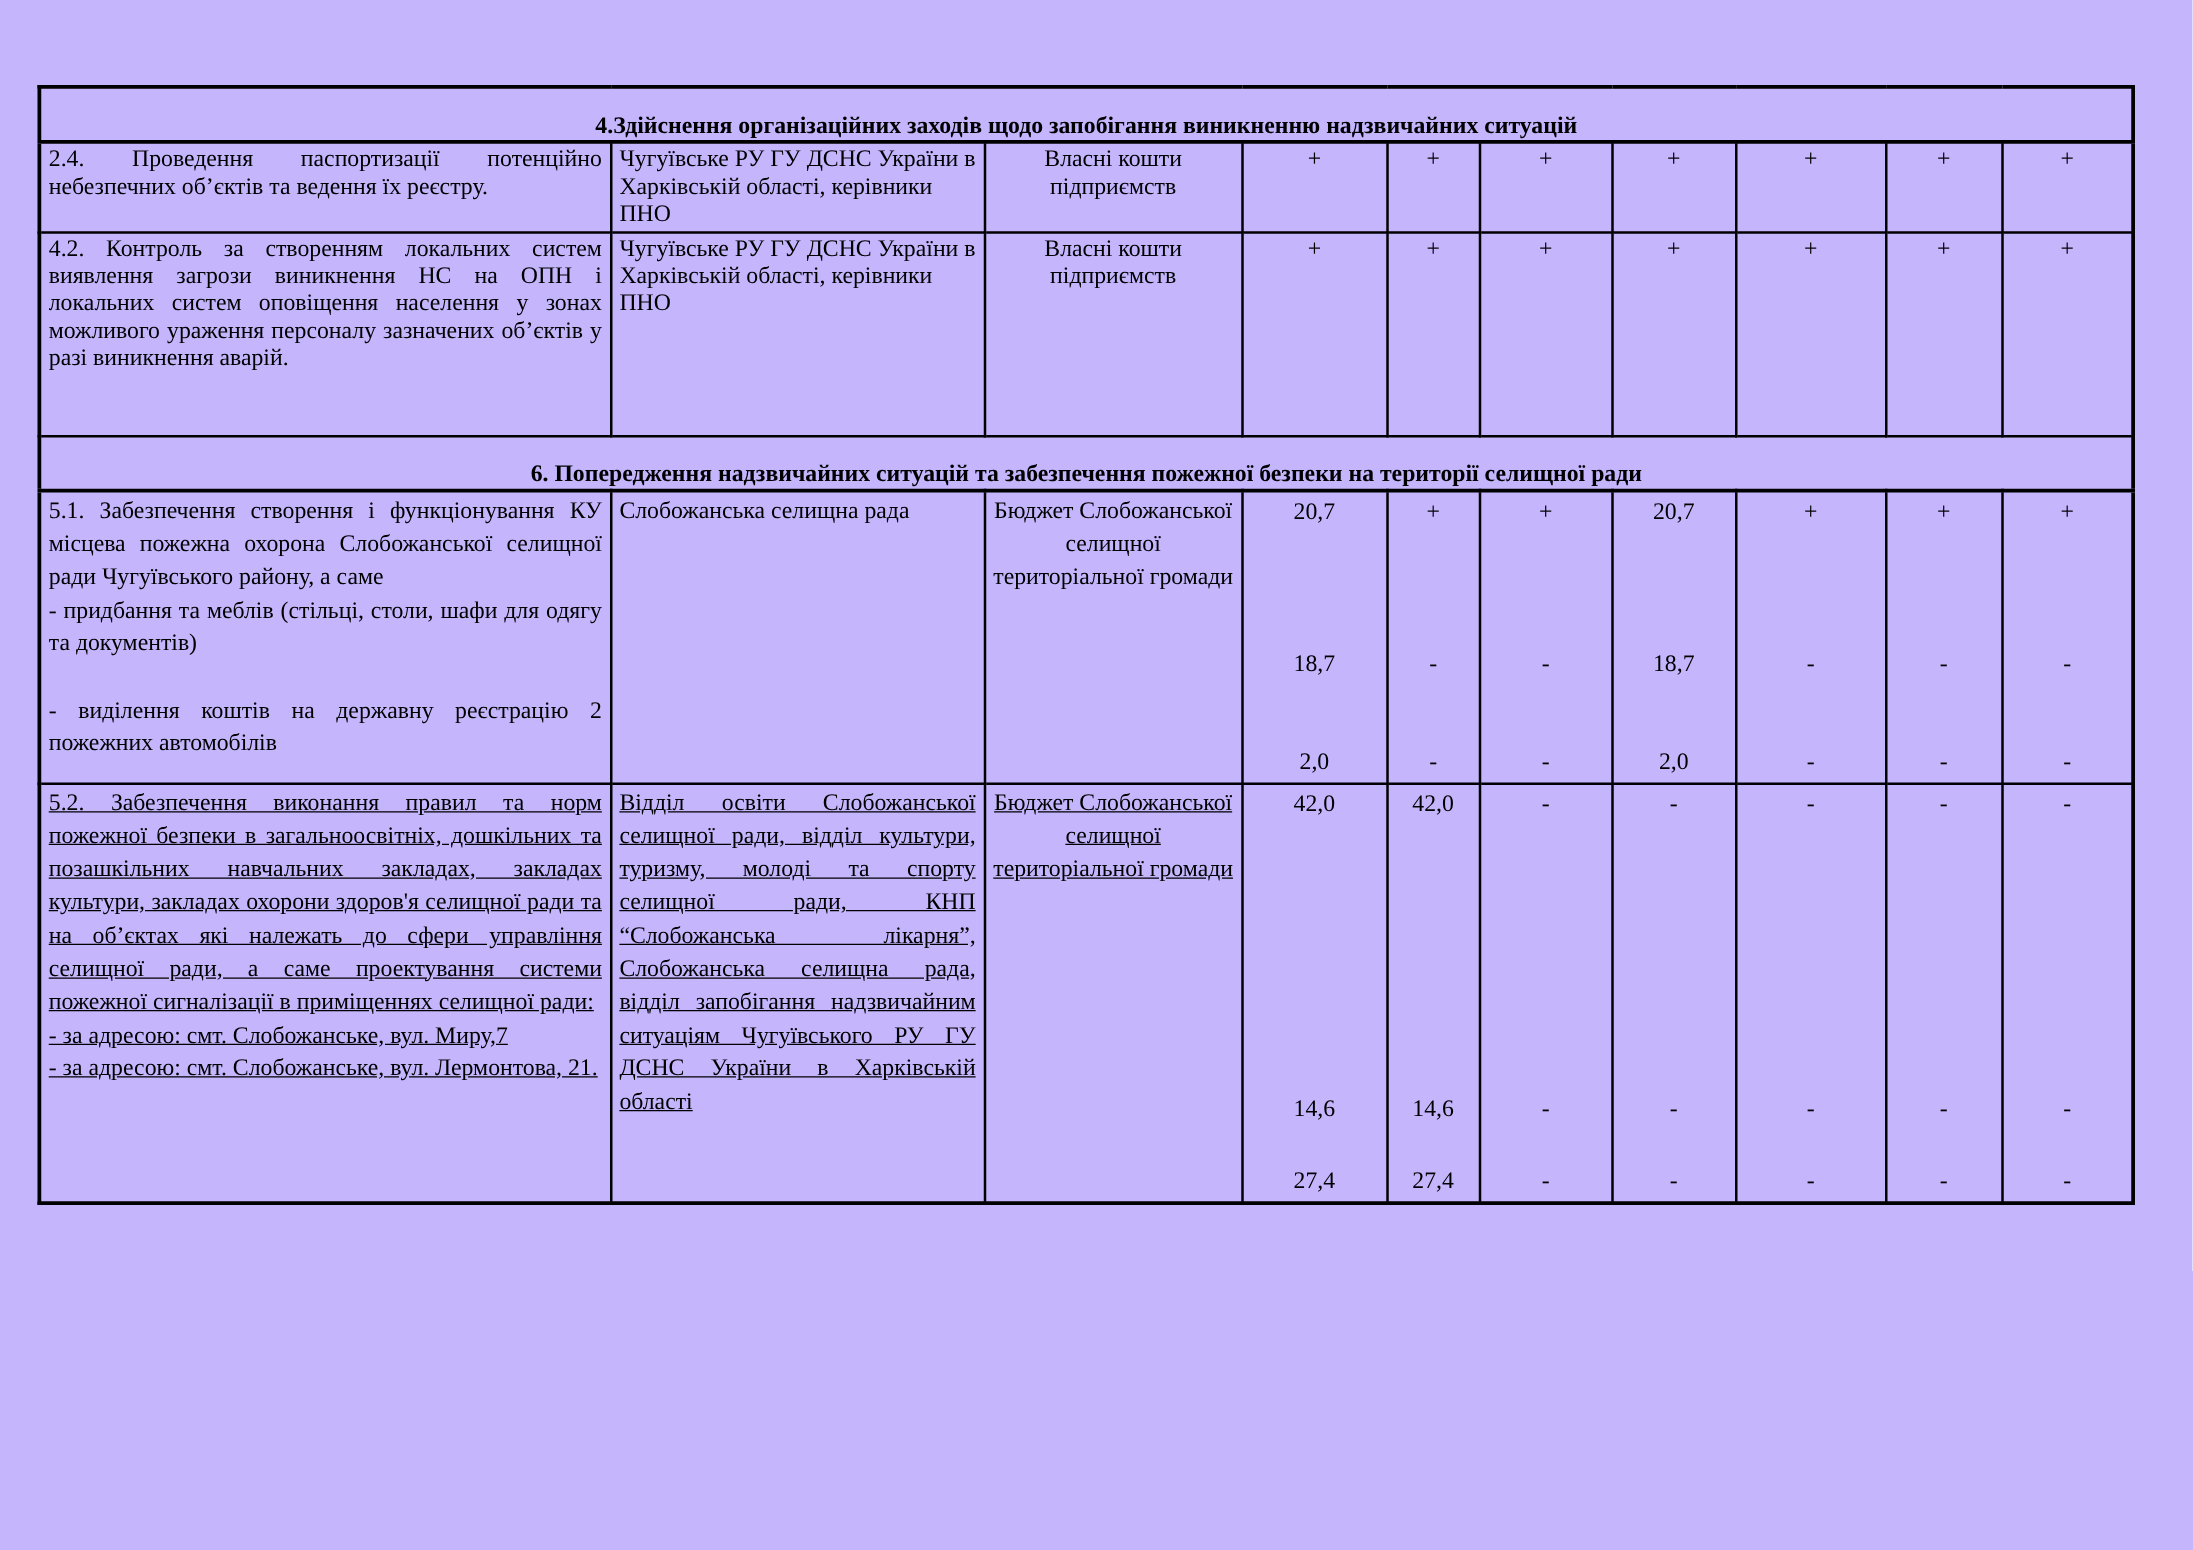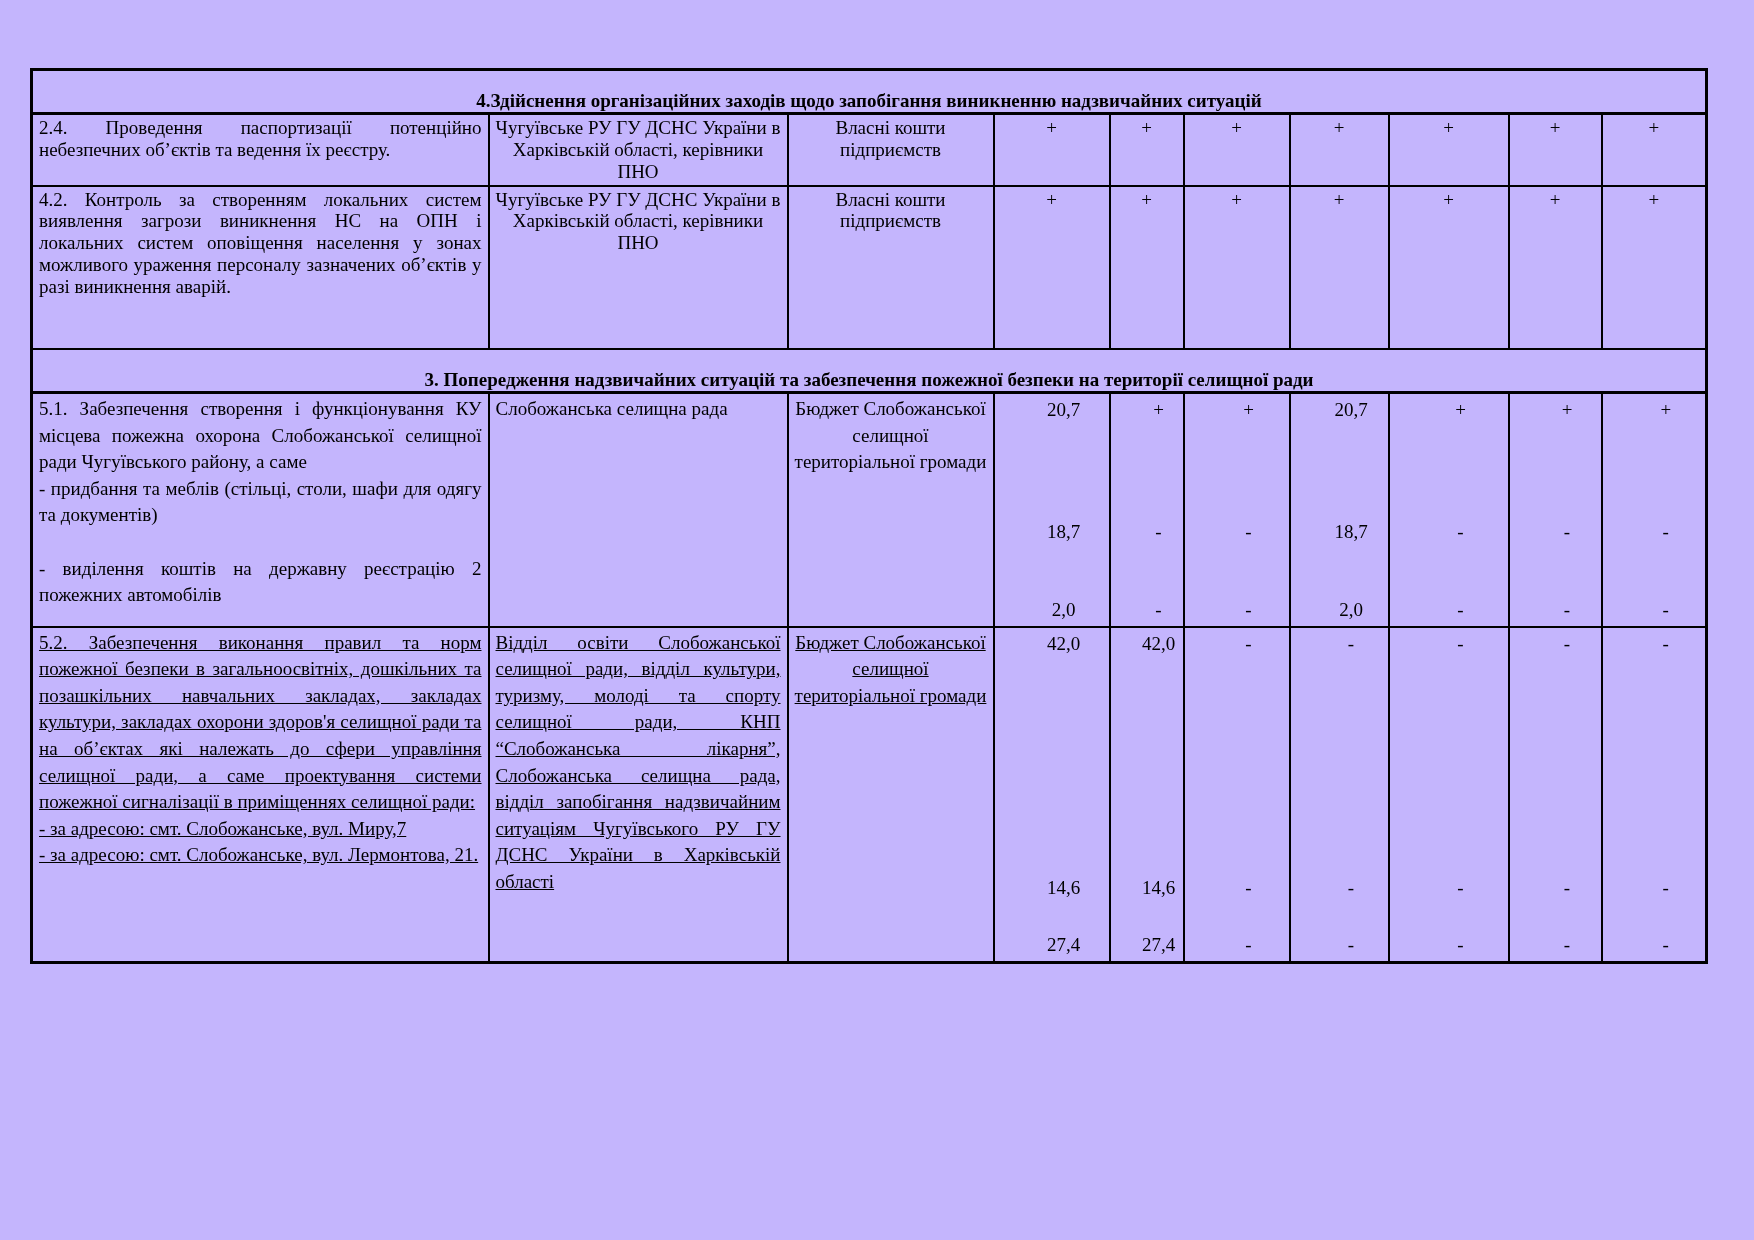--- a/index.html
+++ b/index.html
@@ -34,28 +34,28 @@
   tr.sec-header { height:44px; }
   tr.r41 { height:62px; }
   tr.r42 { height:163px; }
   tr.r51 { height:234px; }
   tr.r52 { height:336px;text-decoration:underline; }
 
   .sec4 td { line-height:1.15; }
   .sec5 td { line-height:1.40; }
 
   td.measure { text-align:justify; white-space:pre-line; padding:2px 7px 2px 8px; }
-  td.exec-c  { text-align:center; padding:2px 10px; }
+  td.exec-c  { text-align:left; padding:2px 10px; }
   td.exec-j  { text-align:justify; padding:2px 9px; }
   td.fund-c  { text-align:center; padding:2px 8px;margin-top:48px; }
 
   td.vtop { text-align:center; vertical-align:top; padding-top:3px; }
 
   td.vcell { position:relative; padding:0; }
-  td.vcell .v { position:absolute; left:0; width:100%; text-align:center; line-height:1.1;padding-left:12px; }
+  td.vcell .v { position:absolute; left:0; width:100%; text-align:center; line-height:1.1; }
   .v0 { top:6px; }
   tr.r51 .v1 { top:108px;margin-top:20px; }
   tr.r51 .v2 { bottom:5px; }
   tr.r52 .v1 { top:250px; }
   tr.r52 .v2 { bottom:5px; }
 </style>
 </head>
 <body>
 
 <div class="page">
@@ -98,21 +98,21 @@
       <td class="vtop">+</td>
       <td class="vtop">+</td>
       <td class="vtop">+</td>
       <td class="vtop">+</td>
       <td class="vtop">+</td>
       <td class="vtop">+</td>
       <td class="vtop">+</td>
     </tr>
 
     <tr class="sec-header">
-      <td colspan="10">3. Попередження надзвичайних ситуацій та забезпечення пожежної безпеки на території селищної ради</td>
+      <td colspan="10">6. Попередження надзвичайних ситуацій та забезпечення пожежної безпеки на території селищної ради</td>
     </tr>
 
     <tr class="r51 sec5">
       <td class="measure">5.1. Забезпечення створення і функціонування КУ місцева пожежна охорона Слобожанської селищної ради Чугуївського району, а саме
 - придбання та меблів (стільці, столи, шафи для одягу та документів)
 
 - виділення коштів на державну реєстрацію 2 пожежних автомобілів</td>
       <td class="exec-j">Слобожанська селищна рада</td>
       <td class="fund-c">Бюджет Слобожанської селищної територіальної громади</td>
       <td class="vcell">

